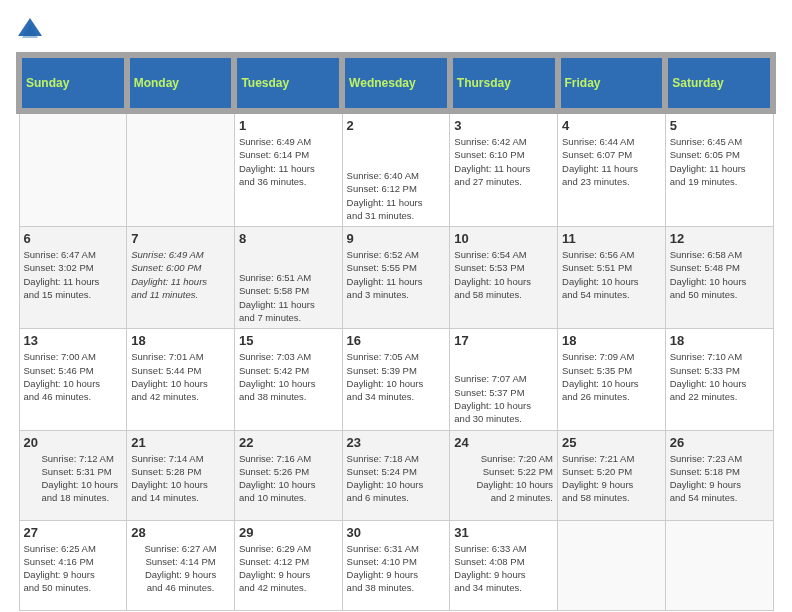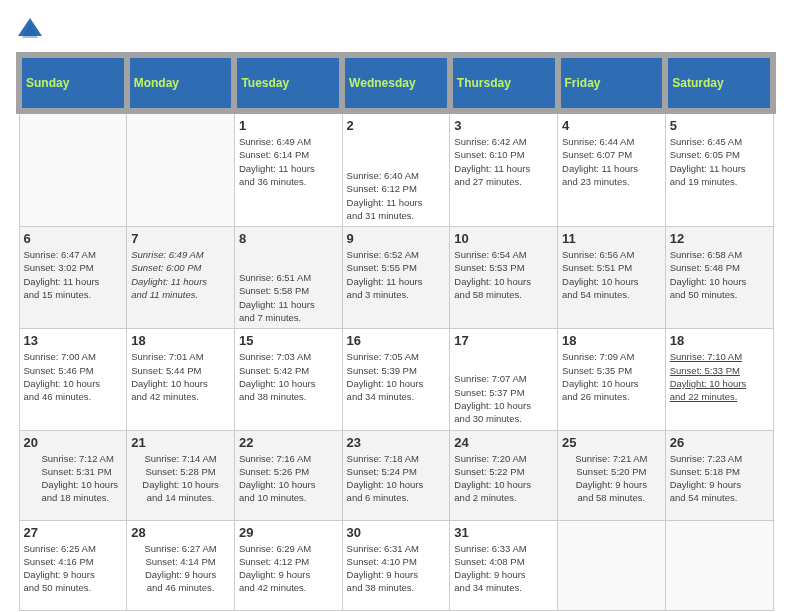--- a/index.html
+++ b/index.html
@@ -255,65 +255,65 @@
         </td>
         <td>
           <div class="day-number">18</div>
           <div class="day-info" style="white-space: pre-line;">Sunrise: 7:09 AM
 Sunset: 5:35 PM
 Daylight: 10 hours
 and 26 minutes.</div>
         </td>
         <td>
           <div class="day-number">18</div>
-          <div class="day-info" style="white-space: pre-line; text-decoration: underline;">Sunrise: 7:10 AM
+          <div class="day-info" style="white-space: pre-line;">Sunrise: 7:10 AM
 Sunset: 5:33 PM
 Daylight: 10 hours
 and 22 minutes.</div>
         </td>
       </tr>
       <tr class="week-row">
         <td>
           <div class="day-number">20</div>
           <div class="day-info" style="white-space: pre-line; margin-left: 18px;">Sunrise: 7:12 AM
 Sunset: 5:31 PM
 Daylight: 10 hours
 and 18 minutes.</div>
         </td>
         <td>
           <div class="day-number">21</div>
-          <div class="day-info" style="white-space: pre-line; text-align: center;">Sunrise: 7:14 AM
+          <div class="day-info" style="white-space: pre-line;">Sunrise: 7:14 AM
 Sunset: 5:28 PM
 Daylight: 10 hours
 and 14 minutes.</div>
         </td>
         <td>
           <div class="day-number">22</div>
           <div class="day-info" style="white-space: pre-line;">Sunrise: 7:16 AM
 Sunset: 5:26 PM
 Daylight: 10 hours
 and 10 minutes.</div>
         </td>
         <td>
           <div class="day-number">23</div>
           <div class="day-info" style="white-space: pre-line;">Sunrise: 7:18 AM
 Sunset: 5:24 PM
 Daylight: 10 hours
 and 6 minutes.</div>
         </td>
         <td>
           <div class="day-number">24</div>
-          <div class="day-info" style="white-space: pre-line;">Sunrise: 7:20 AM
+          <div class="day-info" style="white-space: pre-line; text-align: right;">Sunrise: 7:20 AM
 Sunset: 5:22 PM
 Daylight: 10 hours
 and 2 minutes.</div>
         </td>
         <td>
           <div class="day-number">25</div>
-          <div class="day-info" style="white-space: pre-line; text-align: center;">Sunrise: 7:21 AM
+          <div class="day-info" style="white-space: pre-line;">Sunrise: 7:21 AM
 Sunset: 5:20 PM
 Daylight: 9 hours
 and 58 minutes.</div>
         </td>
         <td>
           <div class="day-number">26</div>
           <div class="day-info" style="white-space: pre-line;">Sunrise: 7:23 AM
 Sunset: 5:18 PM
 Daylight: 9 hours
 and 54 minutes.</div>

